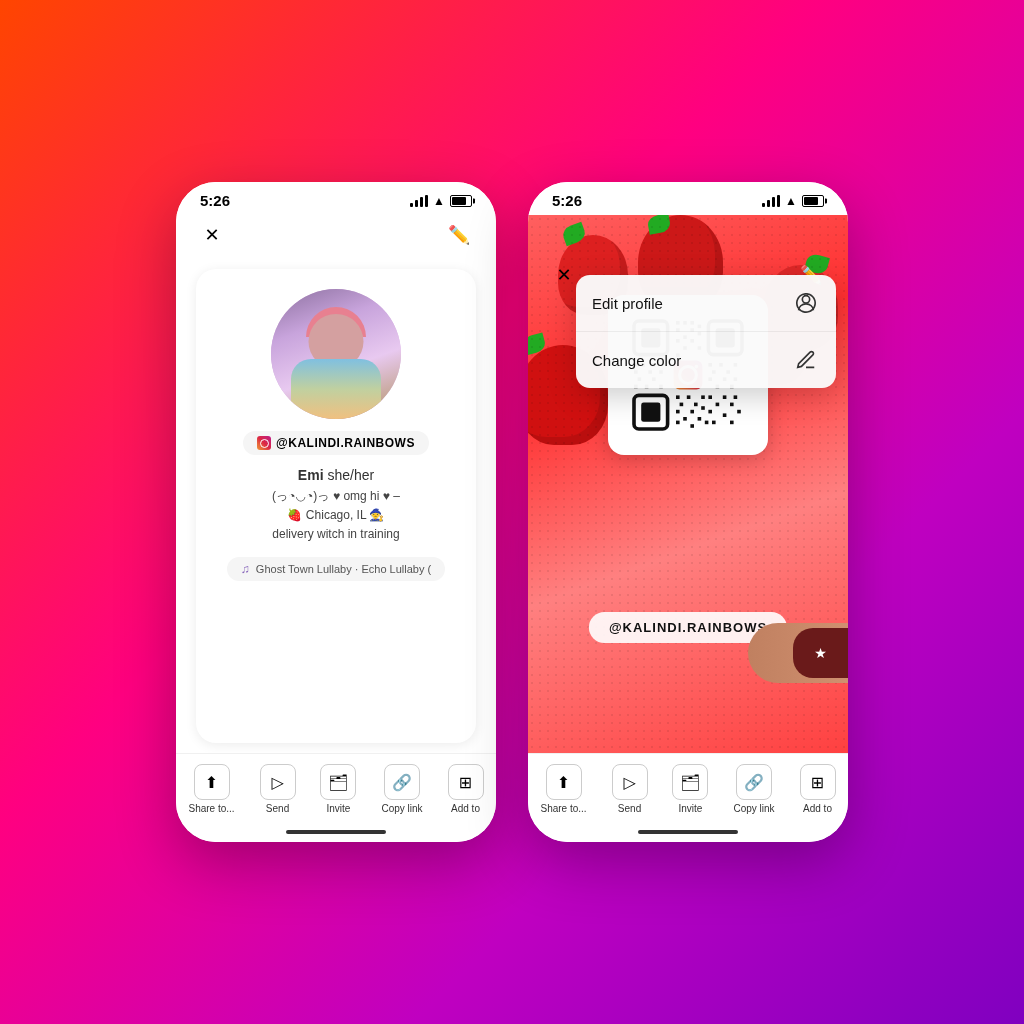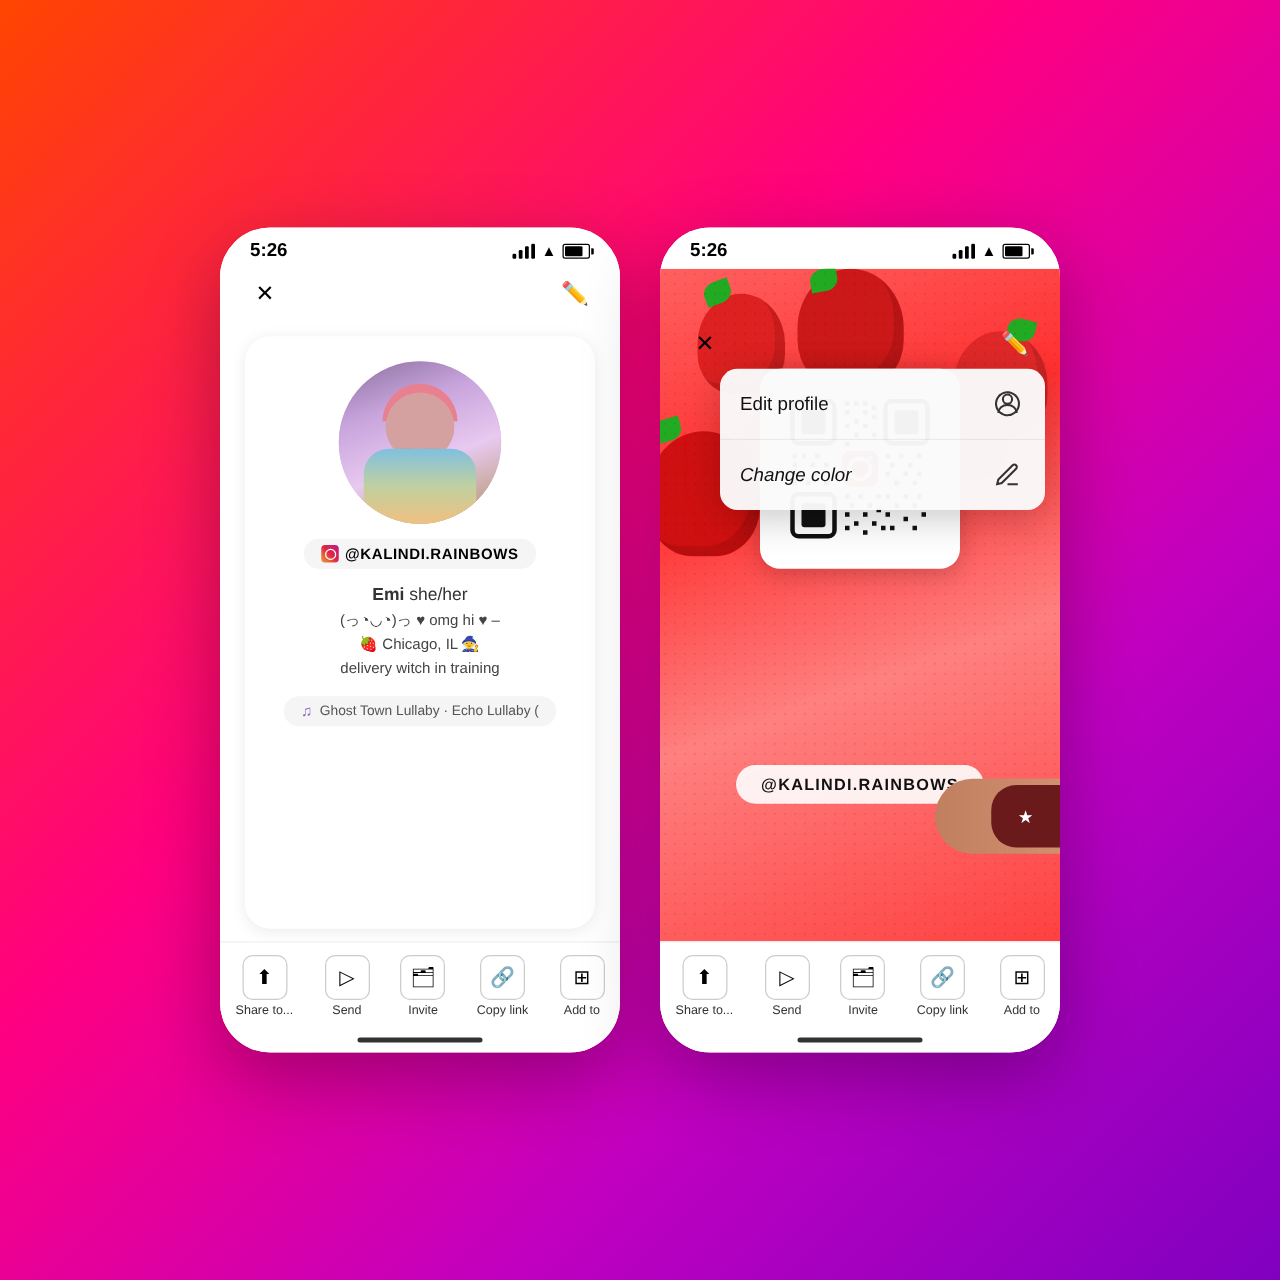--- a/index.html
+++ b/index.html
@@ -421,34 +421,32 @@
     .dropdown-menu {
       position: absolute;
       top: 60px;
       right: 12px;
       background: rgba(250,250,250,0.97);
       border-radius: 14px;
       width: 260px;
       box-shadow: 0 8px 30px rgba(0,0,0,0.2);
       overflow: hidden;
       z-index: 10;
-      margin-top: 20px;
     }
 
     .dropdown-item {
       display: flex;
       align-items: center;
       justify-content: space-between;
       padding: 14px 16px;
       cursor: pointer;
       border-bottom: 1px solid rgba(0,0,0,0.06);
     }
     .dropdown-item:last-child {
       border-bottom: none;
-      font-style: italic;
     }
     .dropdown-item-text {
       font-size: 15px;
       color: #111;
     }
     .dropdown-item-icon {
       width: 28px;
       height: 28px;
       display: flex;
       align-items: center;

